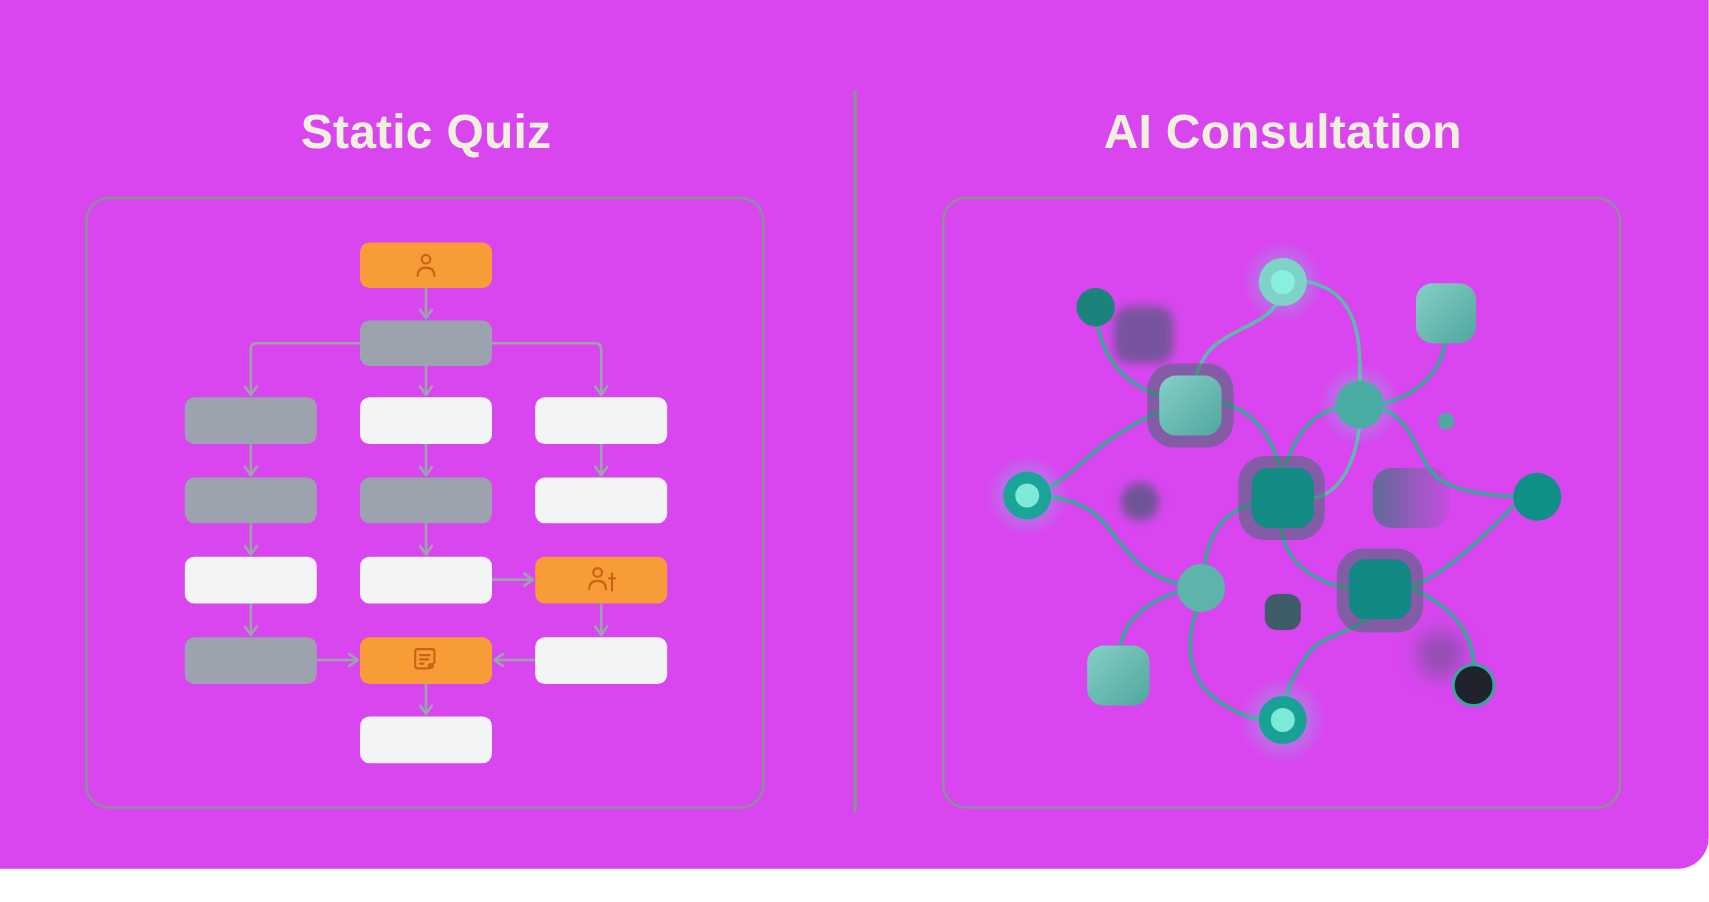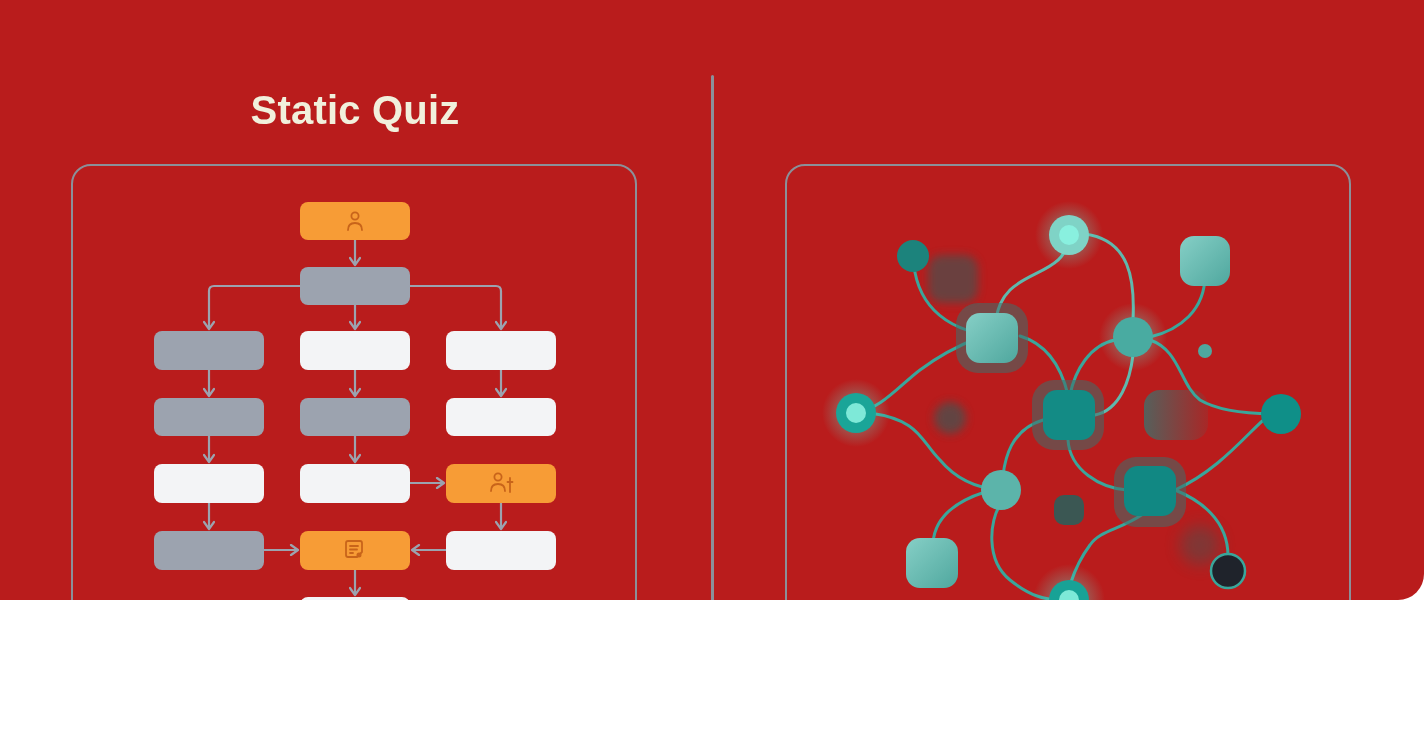--- a/index.html
+++ b/index.html
@@ -1,32 +1,33 @@
 <!DOCTYPE html>
 <html><head>
 <meta charset="utf-8">
 <style>
   html, body { margin:0; padding:0; background:#ffffff; }
   body { width:1424px; height:752px; overflow:hidden; font-family:"Liberation Sans", sans-serif; }
-  .canvas { position:relative; width:1424px; height:600px; background:#b91c1c; border-radius:0 0 26px 0; overflow:hidden; }
+  .canvas { position:relative; width:1424px; height:724px; background:#d946ef; border-radius:0 0 26px 0; overflow:hidden; }
   .title { position:absolute; top:88px; font-size:40px; font-weight:bold; color:#f1f0dc; letter-spacing:0.2px; text-align:center; }
   .title.left { left:70px; width:570px; }
   .title.right { left:784px; width:570px; }
   .divider { position:absolute; left:711px; top:75px; width:3px; height:602px; background:#8b9099; border-radius:2px; }
   .panel { position:absolute; top:164px; width:566px; height:510px; border:2px solid #8b9099; border-radius:20px; box-sizing:border-box; }
   .panel.left { left:71px; }
   .panel.right { left:785px; }
   svg { position:absolute; left:0; top:0; }
 </style>
 </head>
 <body>
 
 <div class="canvas">
 
   <div class="title left">Static Quiz</div>
+  <div class="title right">AI Consultation</div>
 
   <div class="divider"></div>
 
   <div class="panel left"></div>
   <div class="panel right"></div>
 
   <svg width="1424" height="752">
     <defs>
       <marker id="arr" markerWidth="12" markerHeight="12" refX="9" refY="6" orient="auto" markerUnits="userSpaceOnUse">
         <path d="M2,1 L9,6 L2,11" fill="none" stroke="#9ca3af" stroke-width="2.2" stroke-linecap="round" stroke-linejoin="round"></path>

